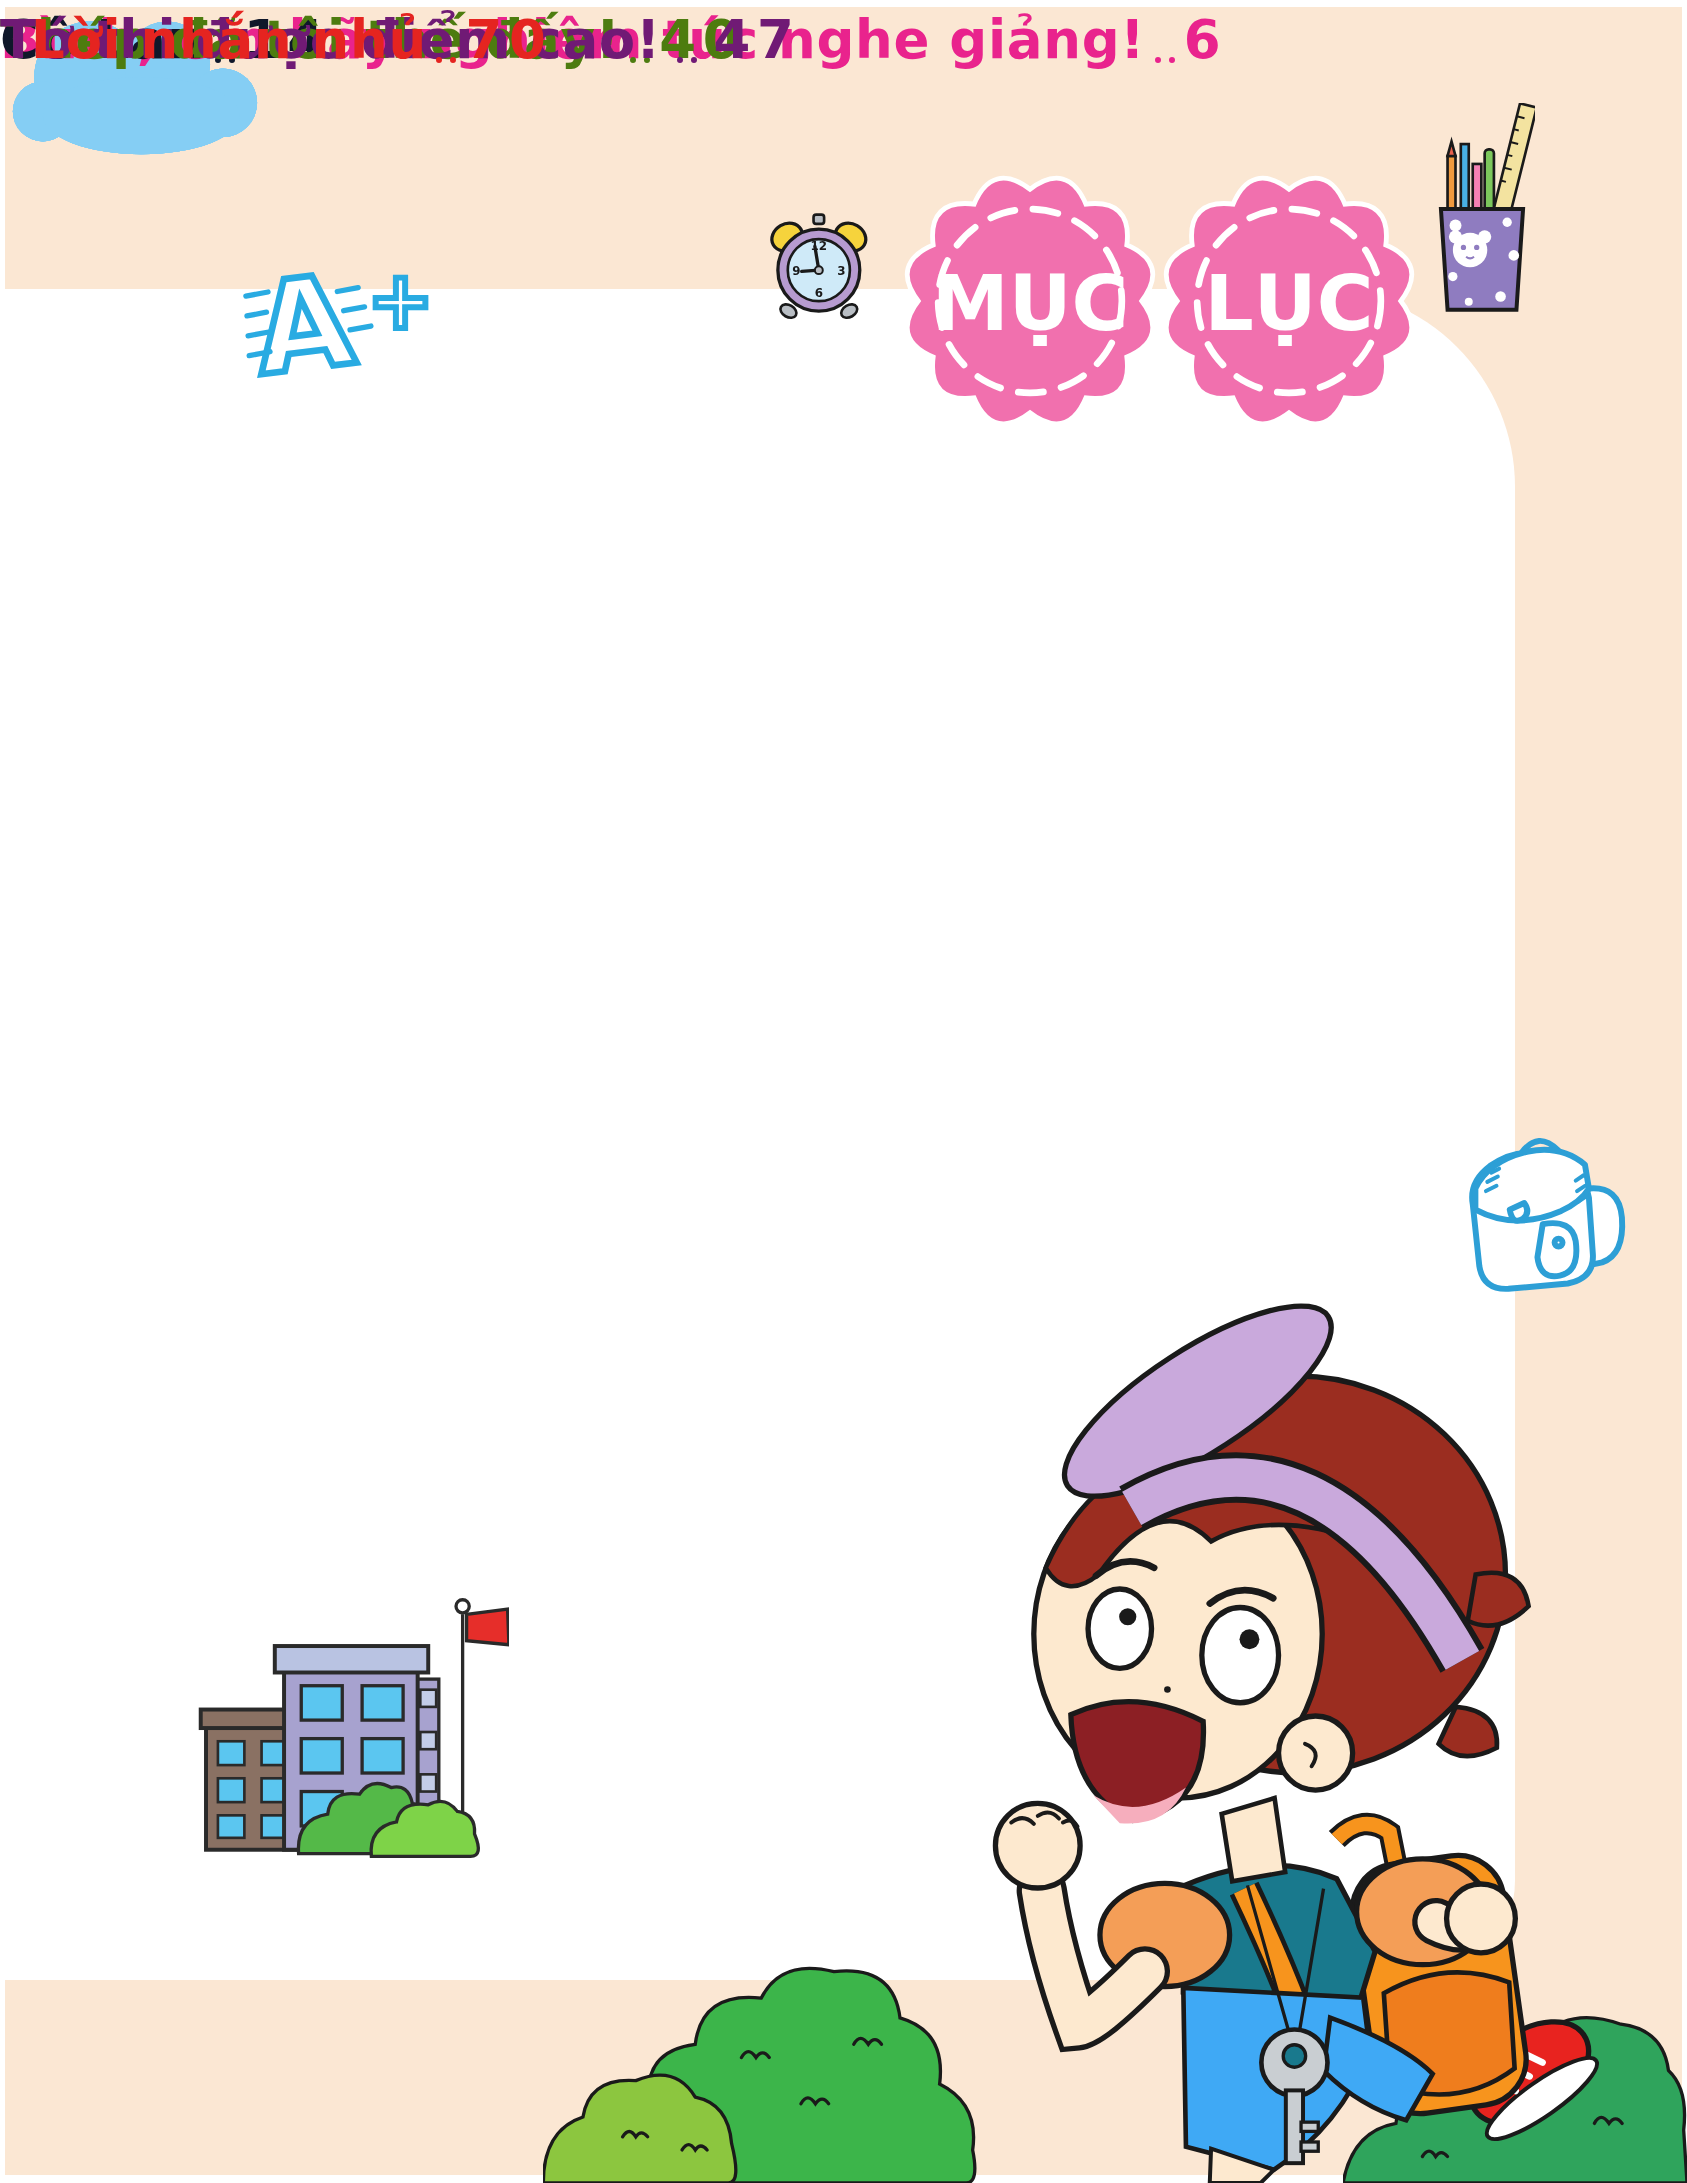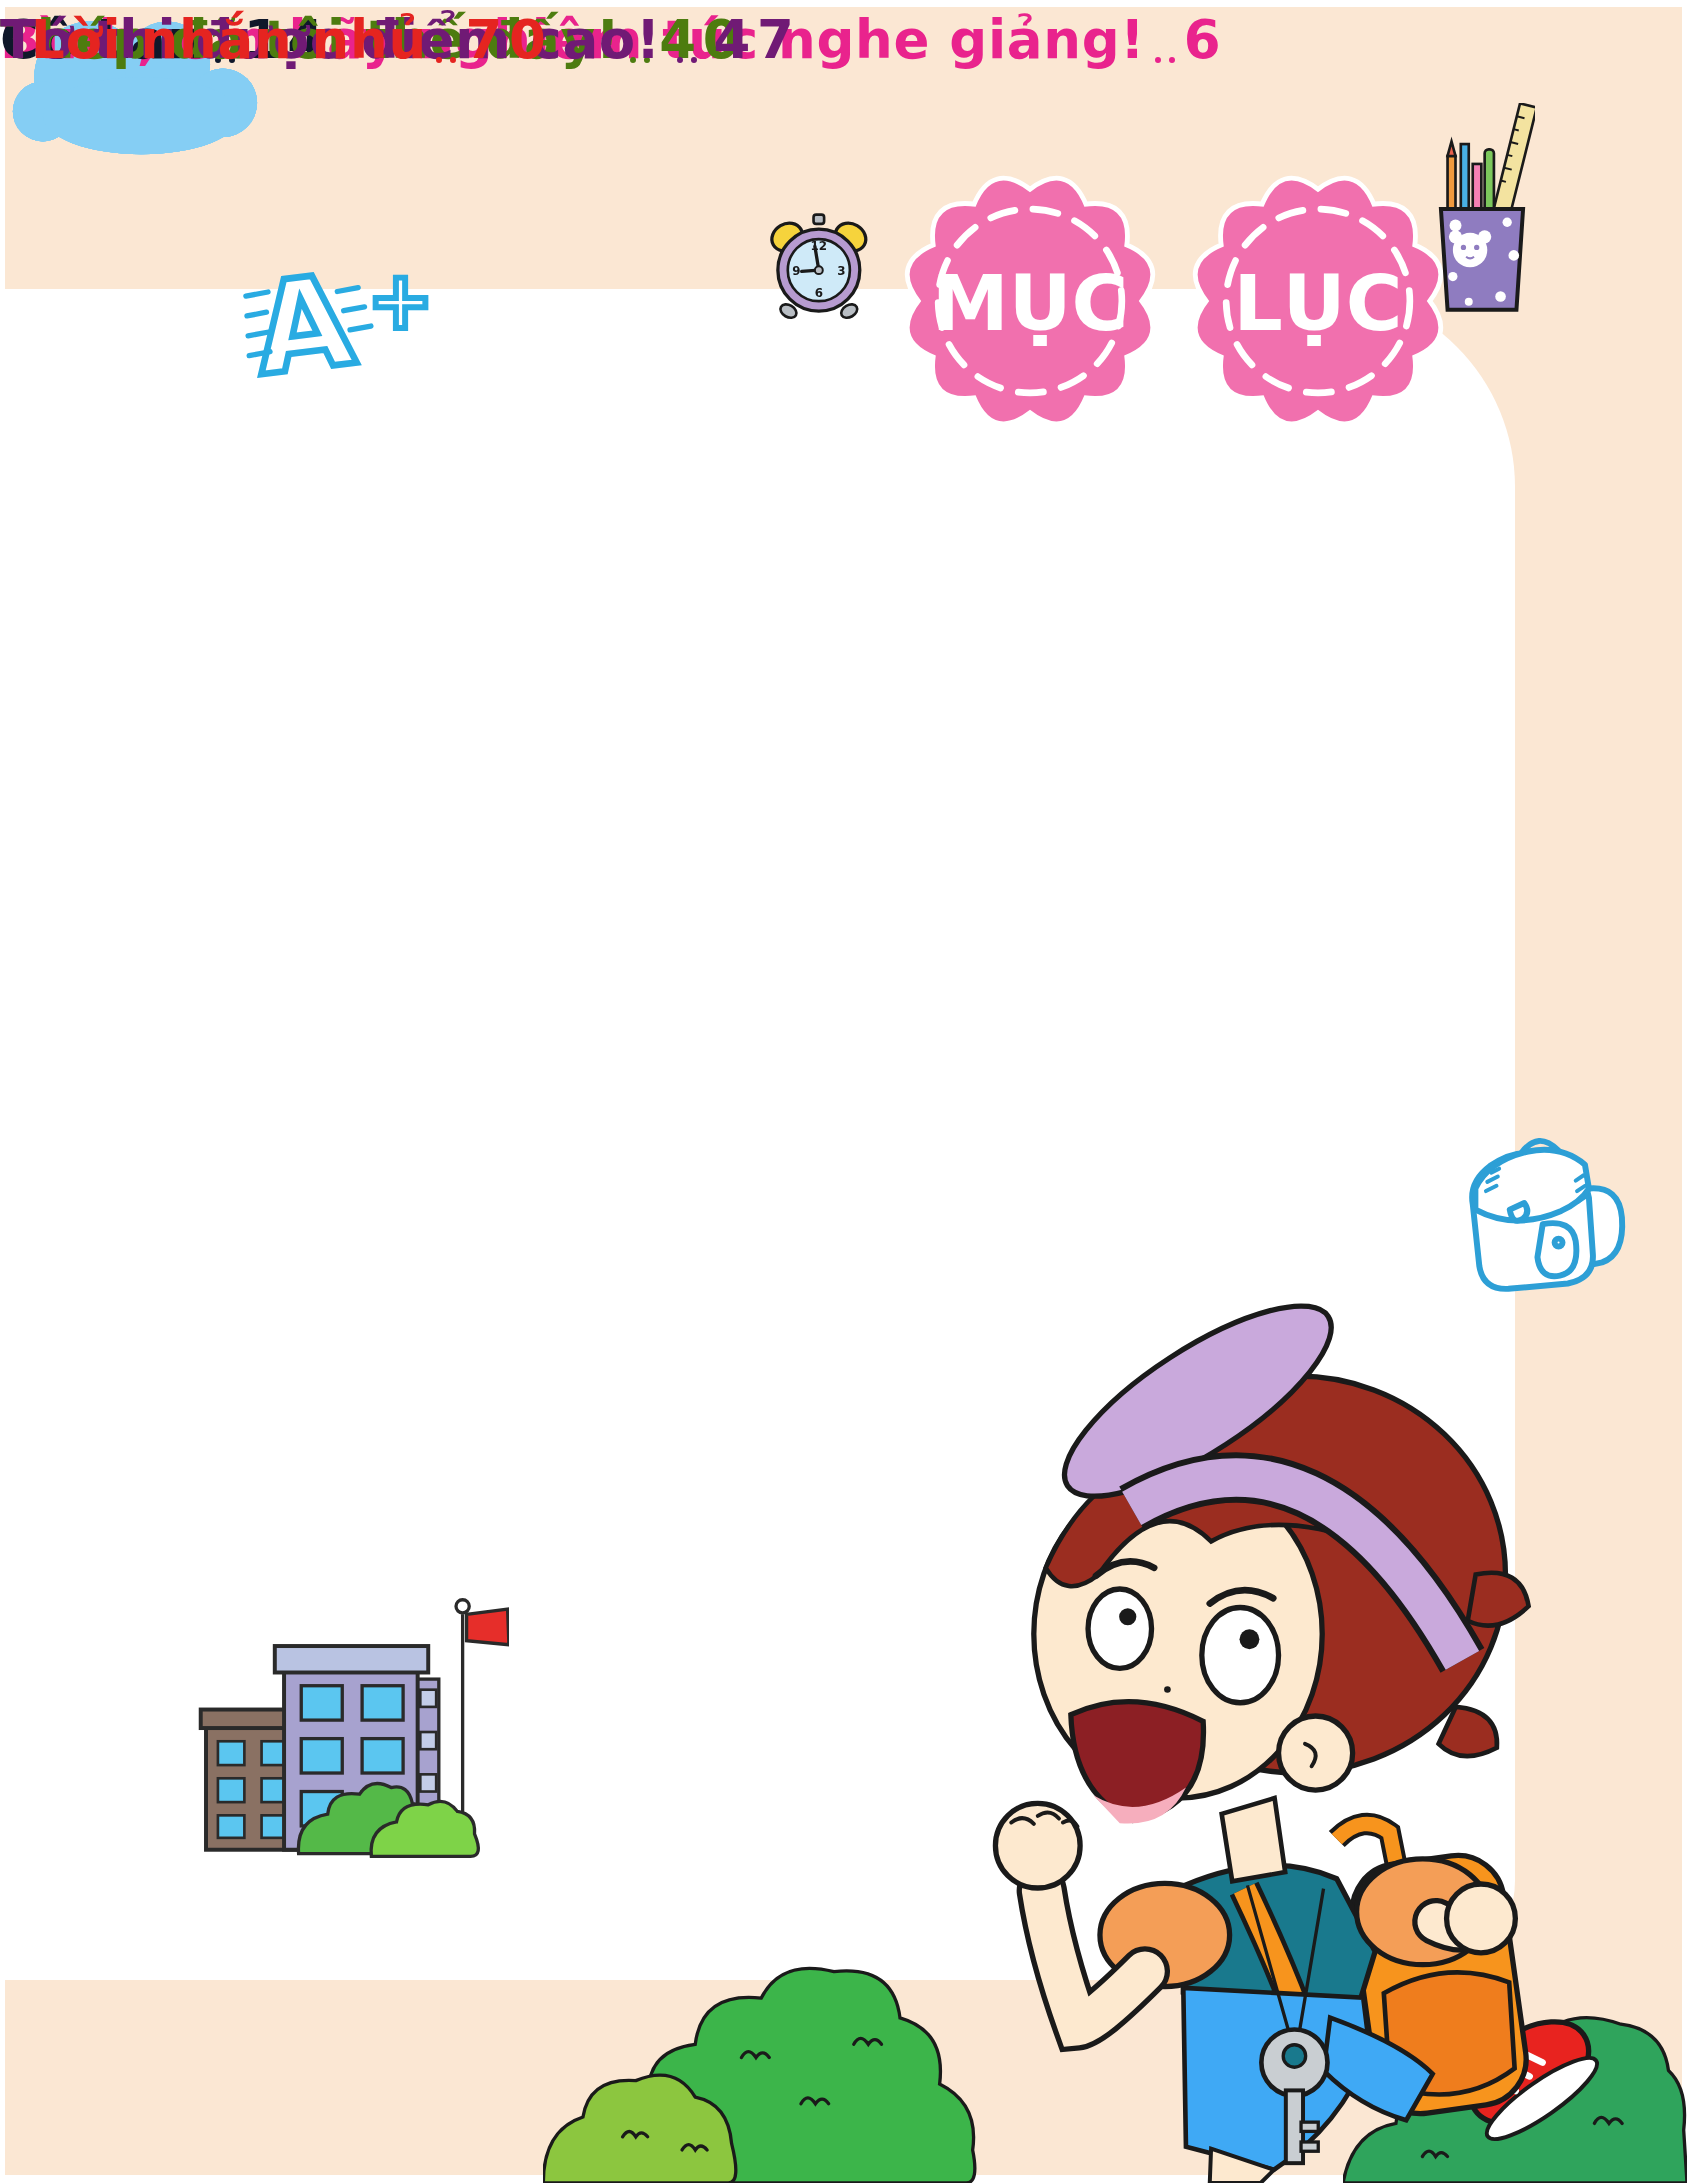--- a/index.html
+++ b/index.html
@@ -83,21 +83,21 @@
   </div>
 
   <div class="badge" style="left:891px;top:162px;text-decoration:underline;">
     <svg viewBox="0 0 460 460">
       <path d="M410,230 Q458,291 385.9,320 Q396.9,396.9 320,385.9 Q291.1,458 230,410 Q168.9,458 140,385.9 Q63.1,396.9 74.1,320 Q2,291.1 50,230 Q2,168.9 74.1,140 Q63.1,63.1 140,74.1 Q168.9,2 230,50 Q291.1,2 320,74.1 Q396.9,63.1 385.9,140 Q458,168.9 410,230 Z" fill="#f170ae" stroke="#ffffff" stroke-width="16" paint-order="stroke"></path>
       <circle cx="230" cy="230" r="152" fill="none" stroke="#ffffff" stroke-width="11" stroke-dasharray="42 30" stroke-linecap="round"></circle>
       <text class="badge-label" x="230" y="278" text-anchor="middle">MỤC</text>
     </svg>
   </div>
 
-  <div class="badge" style="left:1179px;top:162px;">
+  <div class="badge" style="left:1150px;top:162px;">
     <svg viewBox="0 0 460 460">
       <path d="M410,230 Q458,291 385.9,320 Q396.9,396.9 320,385.9 Q291.1,458 230,410 Q168.9,458 140,385.9 Q63.1,396.9 74.1,320 Q2,291.1 50,230 Q2,168.9 74.1,140 Q63.1,63.1 140,74.1 Q168.9,2 230,50 Q291.1,2 320,74.1 Q396.9,63.1 385.9,140 Q458,168.9 410,230 Z" fill="#f170ae" stroke="#ffffff" stroke-width="16" paint-order="stroke"></path>
       <circle cx="230" cy="230" r="152" fill="none" stroke="#ffffff" stroke-width="11" stroke-dasharray="42 30" stroke-linecap="round"></circle>
       <text class="badge-label" x="230" y="278" text-anchor="middle">LỤC</text>
     </svg>
   </div>
 
   <div class="deco" style="left:1429px;top:103px;width:106px;height:212px;">
     <svg viewBox="0 0 160 320" width="106" height="212">
       <g transform="rotate(14 120 120)">

